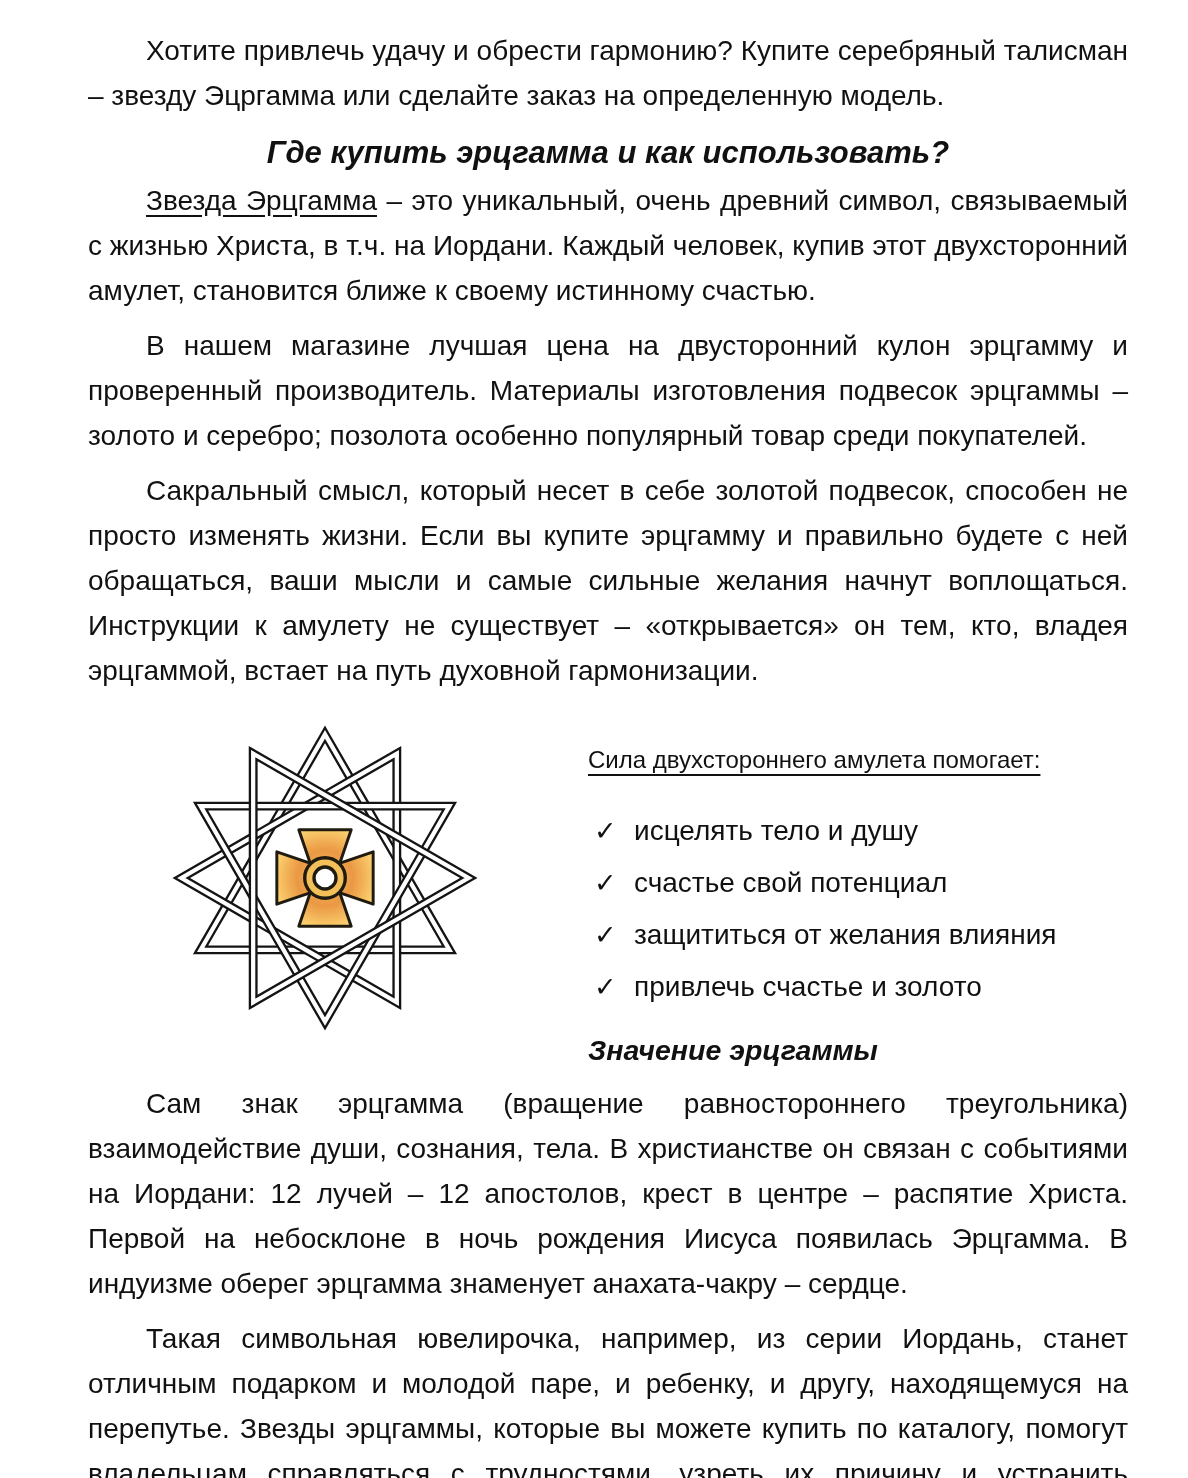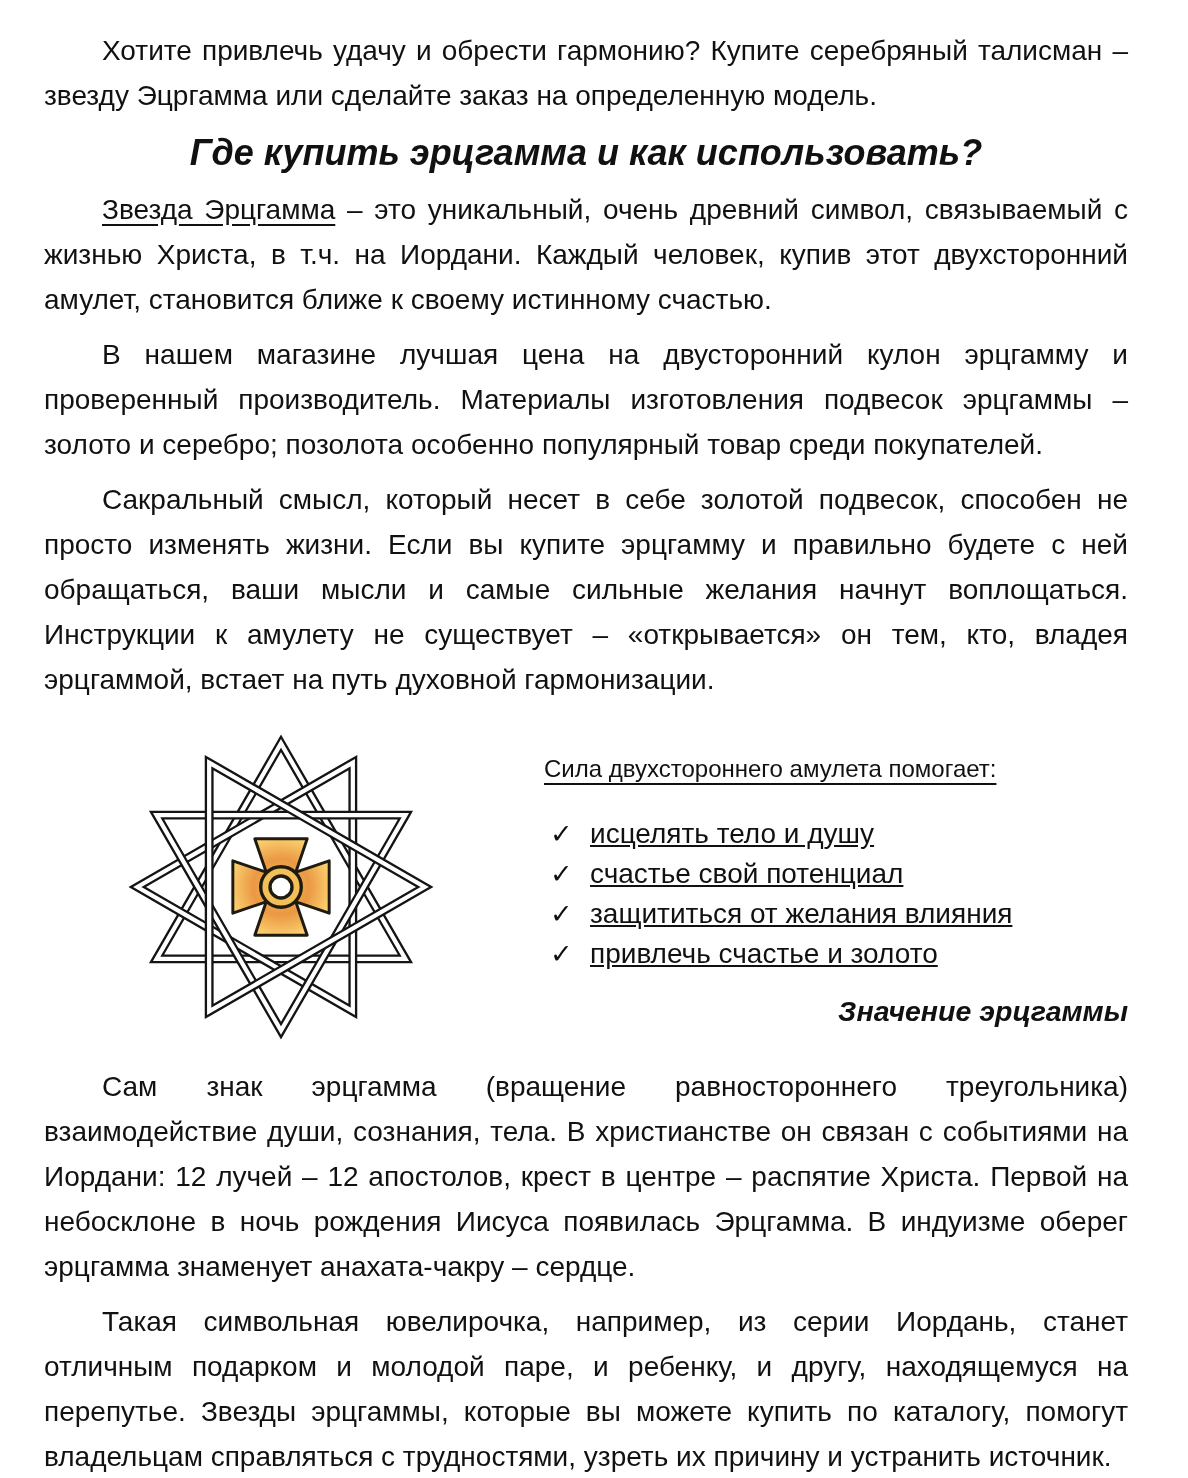--- a/index.html
+++ b/index.html
@@ -3,62 +3,62 @@
 <meta charset="utf-8">
 <style>
   * { box-sizing: border-box; }
   html, body { margin: 0; padding: 0; background: #ffffff; }
   .page {
     position: relative;
     width: 1188px;
     height: 1478px;
     margin: 0 auto;
     background: #ffffff;
-    padding: 28px 60px 0 44px;
+    padding: 28px 60px 0 88px;
     overflow: hidden;
     font-family: "Liberation Sans", "DejaVu Sans", sans-serif;
     font-size: 28px;
     line-height: 45px;
     color: #111111;
   }
   p.body-par {
     margin: 0 0 10px 0;
     text-align: justify;
     text-indent: 58px;
   }
   .heading-center {
     text-align: center;
     font-weight: bold;
     font-style: italic;
-    font-size: 36px;
-    margin: 12px 0 12px 0;
+    font-size: 31px;
+    margin: 12px 0 3px 0;
     line-height: 45px;
   }
   .underline { text-decoration: underline; text-underline-offset: 5px; }
   .middle { display: flex; margin: 4px 0 8px 0; }
   .star-col { width: 500px; padding: 6px 0 0 68px; flex: 0 0 auto; }
   .right-col { flex: 1 1 auto; padding-top: 34px; }
   .benefits-heading {
     margin: 0 0 22px 0;
     text-decoration: underline;
     text-underline-offset: 6px;
     font-weight: normal;
     font-size: 24px;
     line-height: 45px;
   }
   ul.benefits { list-style: none; margin: 0; padding: 2px 0 0 6px; }
-  ul.benefits li { line-height: 38px; margin: 0 0 2px 0; text-decoration: underline; }
+  ul.benefits li { line-height: 50px; margin: 0 0 2px 0; }
   .check {
     display: inline-block;
     width: 40px;
     font-size: 27px;
     color: #111;
   }
   h2.meaning {
-    text-align: right;
+    text-align: left;
     font-weight: bold;
     font-style: italic;
     font-size: 28.5px;
     margin: 16px 0 0 0;
     line-height: 45px;
   }
   svg.star { display: block; }
 </style>
 </head>
 <body>

